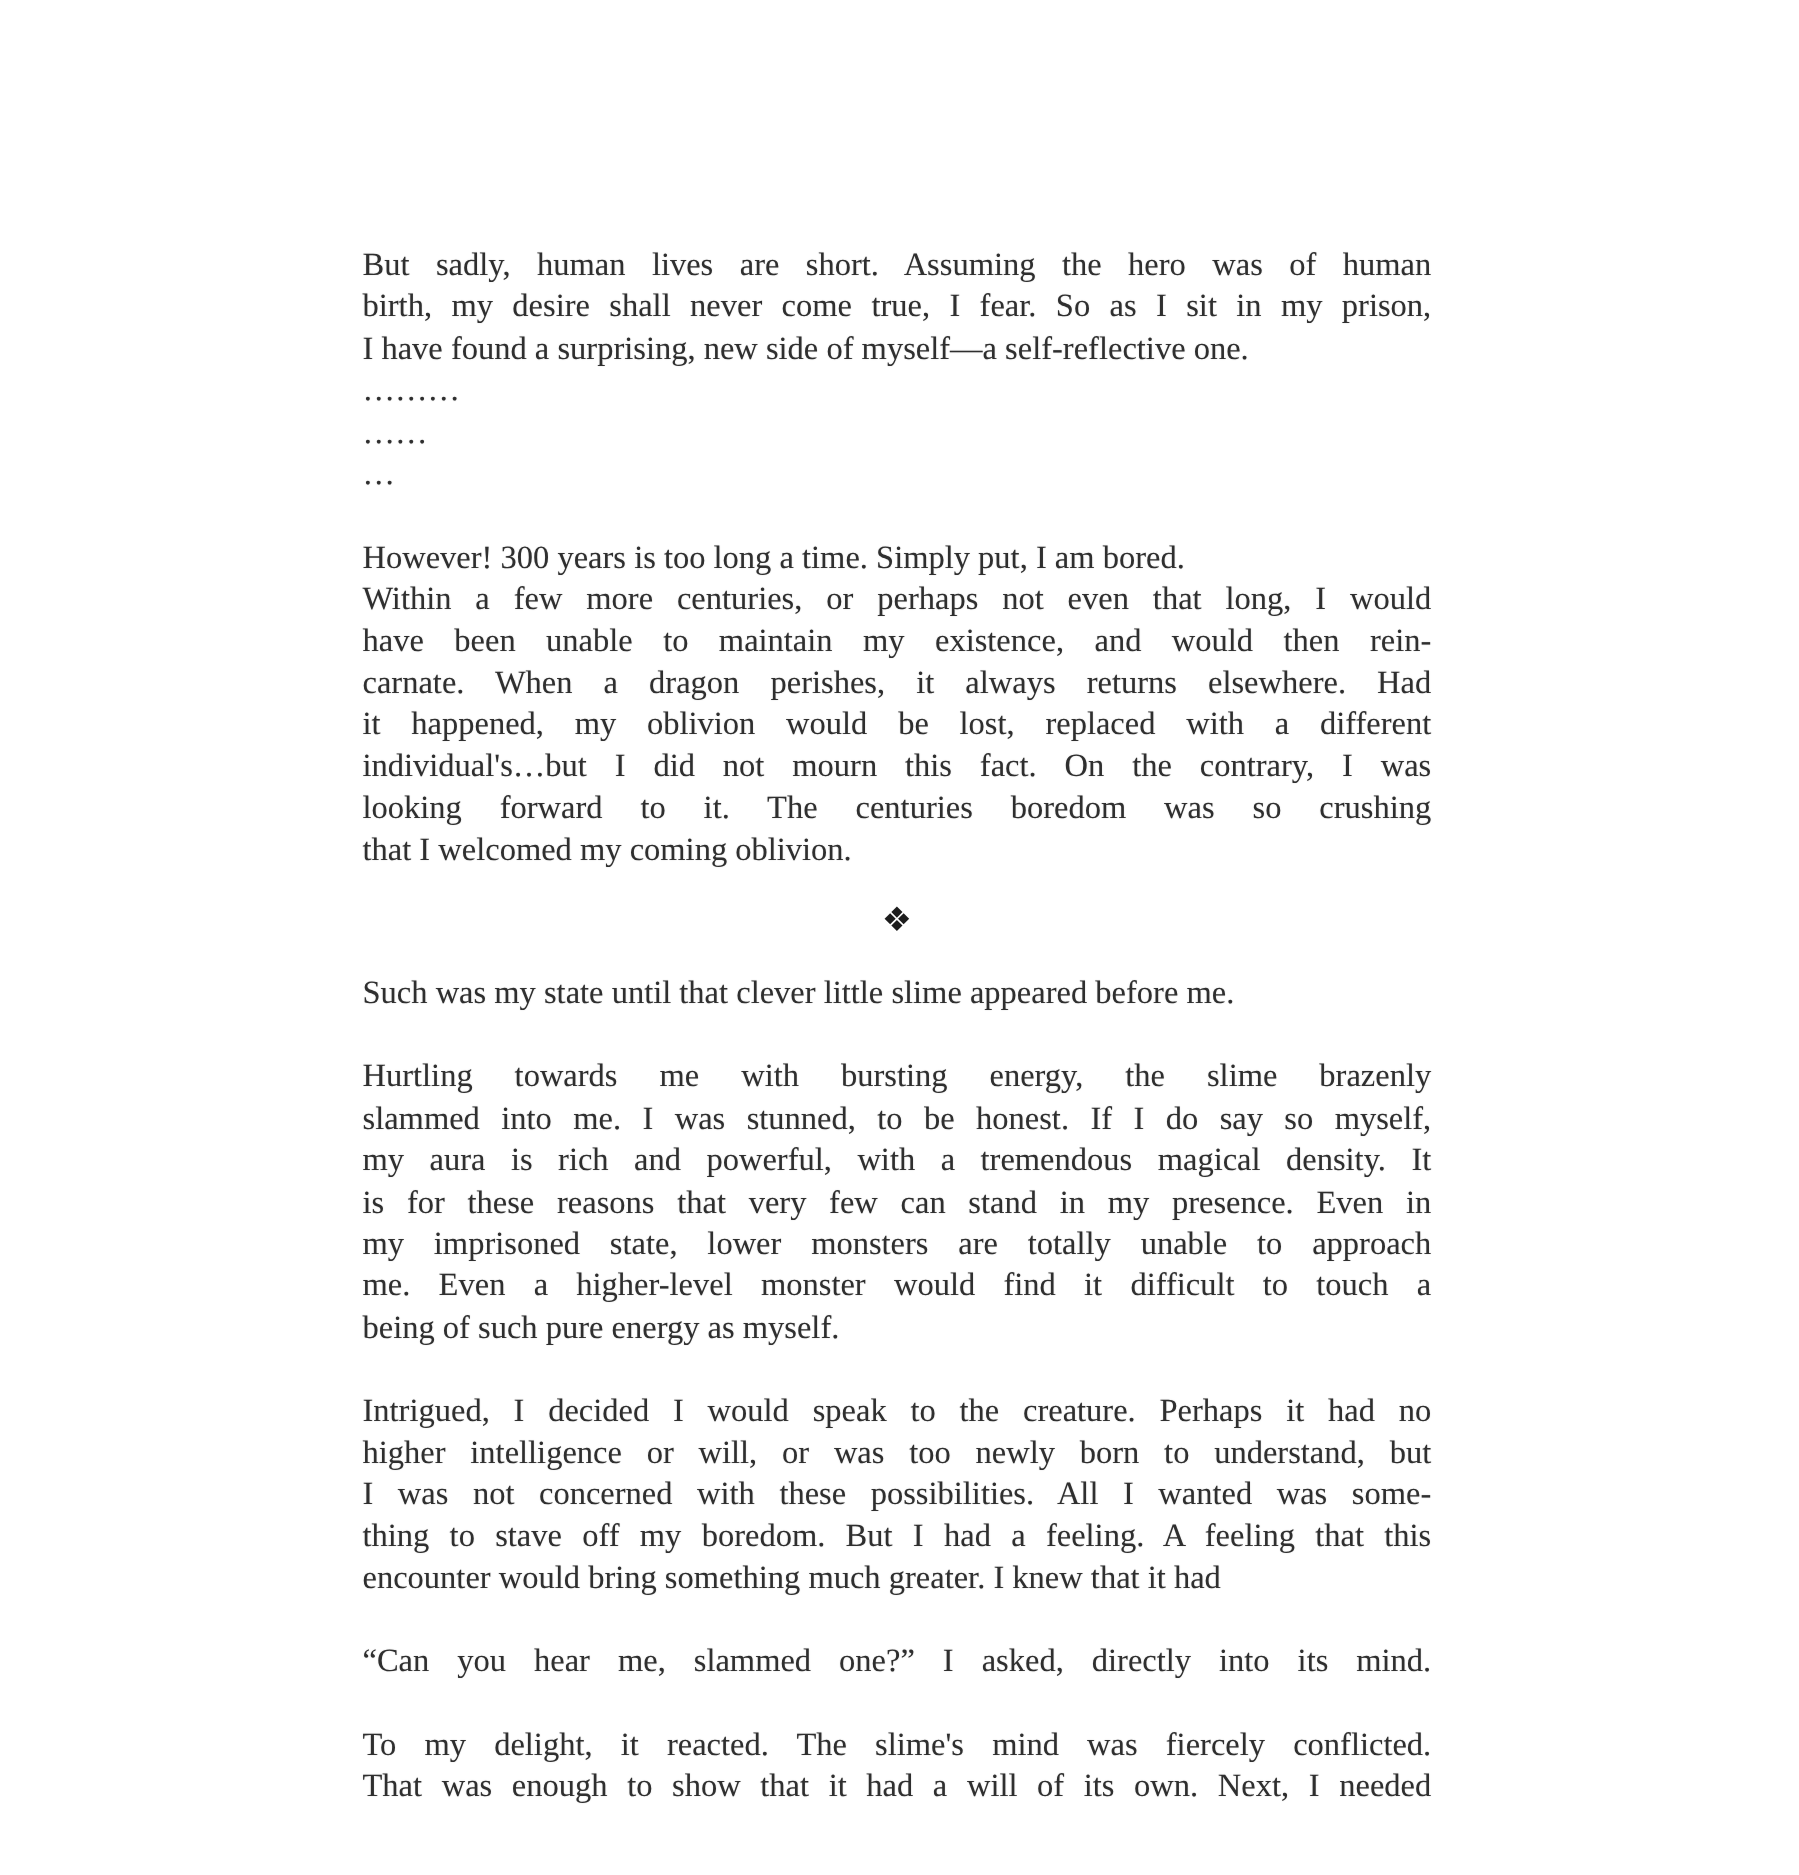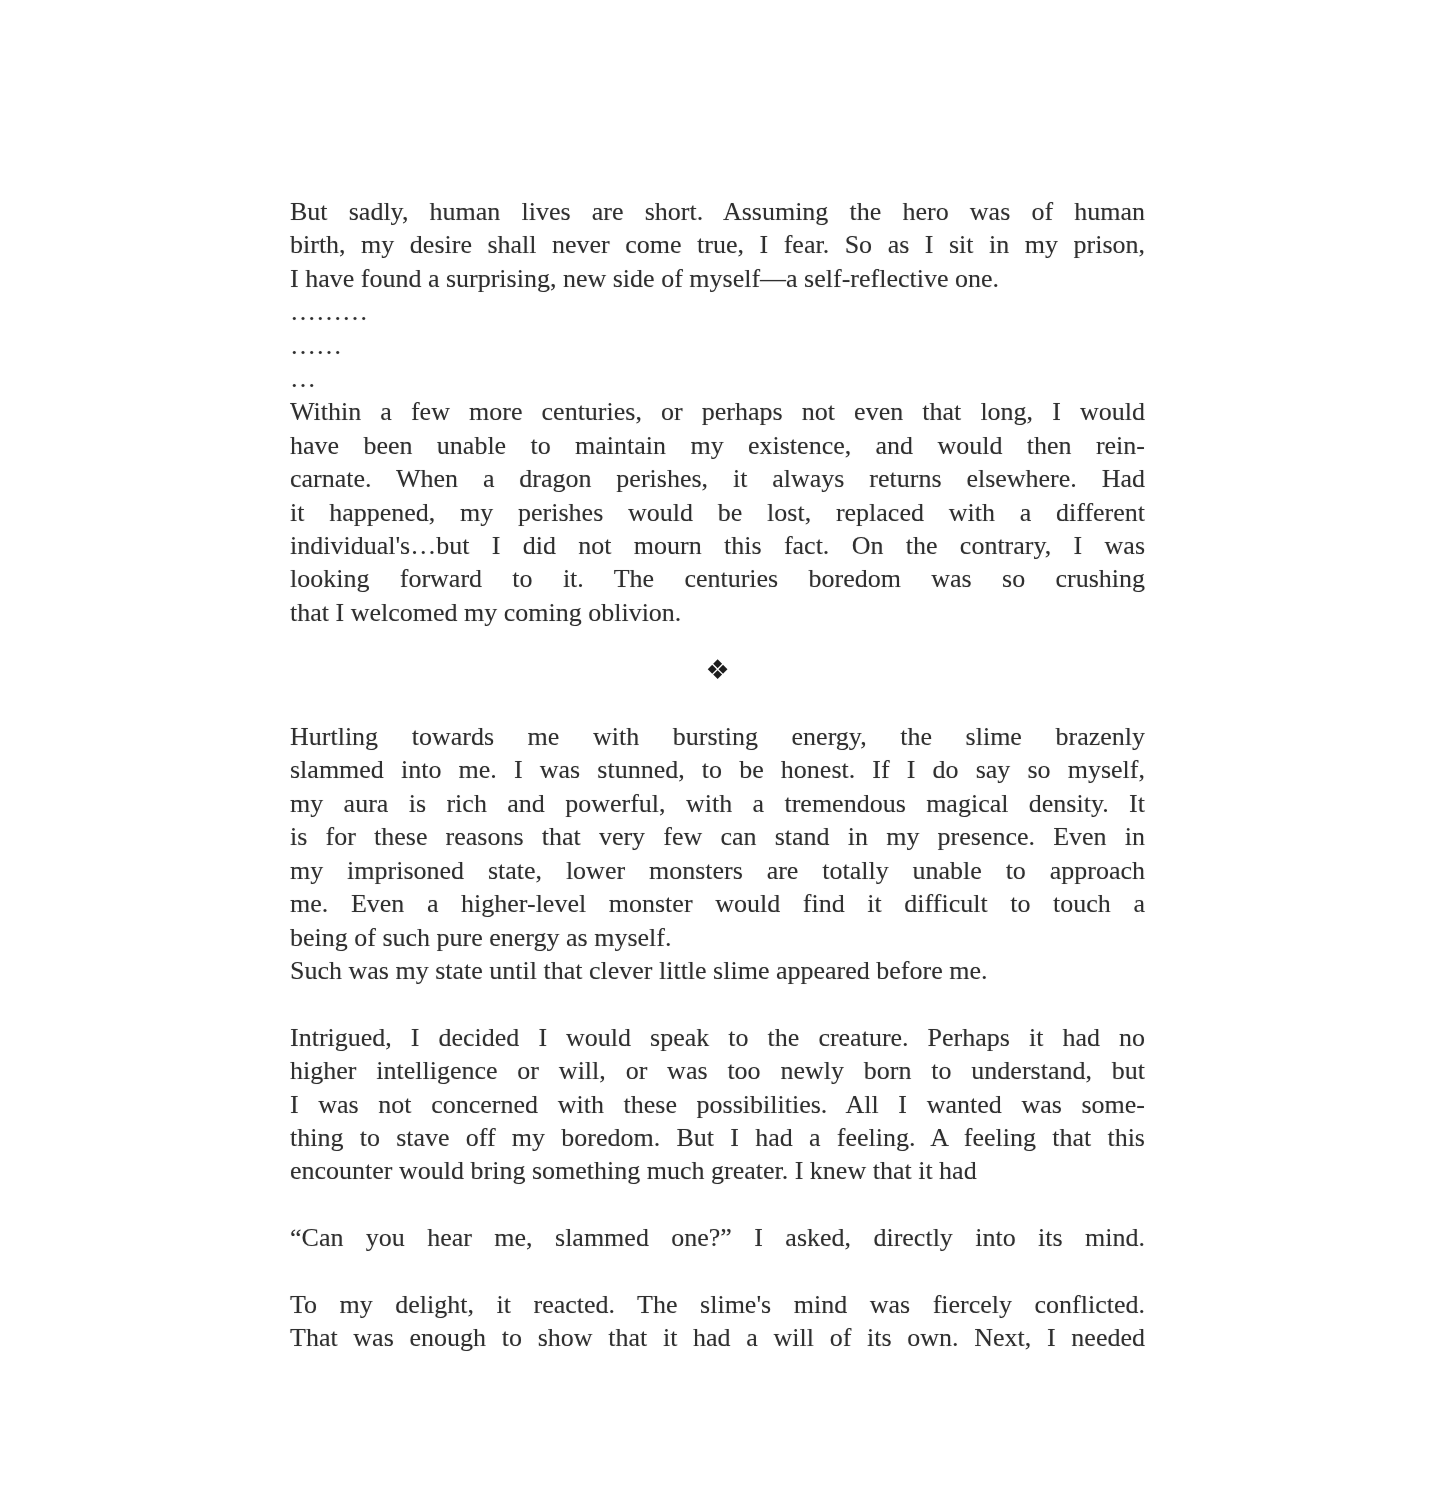--- a/index.html
+++ b/index.html
@@ -53,43 +53,46 @@
       <div class="block para">
         <div class="line">But sadly, human lives are short. Assuming the hero was of human</div>
         <div class="line">birth, my desire shall never come true, I fear. So as I sit in my prison,</div>
         <div class="line">I have found a surprising, new side of myself—a self-reflective one.</div>
       </div>
       <div class="block ellipsis">
         <div class="line">………</div>
         <div class="line">……</div>
         <div class="line">…</div>
       </div>
+      <div class="block para spaced">
+        <div class="line">However! 300 years is too long a time. Simply put, I am bored.</div>
+      </div>
       <div class="block para">
         <div class="line">Within a few more centuries, or perhaps not even that long, I would</div>
         <div class="line">have been unable to maintain my existence, and would then rein-</div>
         <div class="line">carnate. When a dragon perishes, it always returns elsewhere. Had</div>
-        <div class="line">it happened, my perishes would be lost, replaced with a different</div>
+        <div class="line">it happened, my oblivion would be lost, replaced with a different</div>
         <div class="line">individual's…but I did not mourn this fact. On the contrary, I was</div>
         <div class="line">looking forward to it. The centuries boredom was so crushing</div>
         <div class="line">that I welcomed my coming oblivion.</div>
       </div>
       <div class="block divider">
         <div class="line">❖</div>
+      </div>
+      <div class="block para">
+        <div class="line">Such was my state until that clever little slime appeared before me.</div>
       </div>
       <div class="block para spaced">
         <div class="line">Hurtling towards me with bursting energy, the slime brazenly</div>
         <div class="line">slammed into me. I was stunned, to be honest. If I do say so myself,</div>
         <div class="line">my aura is rich and powerful, with a tremendous magical density. It</div>
         <div class="line">is for these reasons that very few can stand in my presence. Even in</div>
         <div class="line">my imprisoned state, lower monsters are totally unable to approach</div>
         <div class="line">me. Even a higher-level monster would find it difficult to touch a</div>
         <div class="line">being of such pure energy as myself.</div>
-      </div>
-      <div class="block para">
-        <div class="line">Such was my state until that clever little slime appeared before me.</div>
       </div>
       <div class="block para spaced">
         <div class="line">Intrigued, I decided I would speak to the creature. Perhaps it had no</div>
         <div class="line">higher intelligence or will, or was too newly born to understand, but</div>
         <div class="line">I was not concerned with these possibilities. All I wanted was some-</div>
         <div class="line">thing to stave off my boredom. But I had a feeling. A feeling that this</div>
         <div class="line">encounter would bring something much greater. I knew that it had</div>
       </div>
       <div class="block para spaced jlast">
         <div class="line">“Can you hear me, slammed one?” I asked, directly into its mind.</div>

